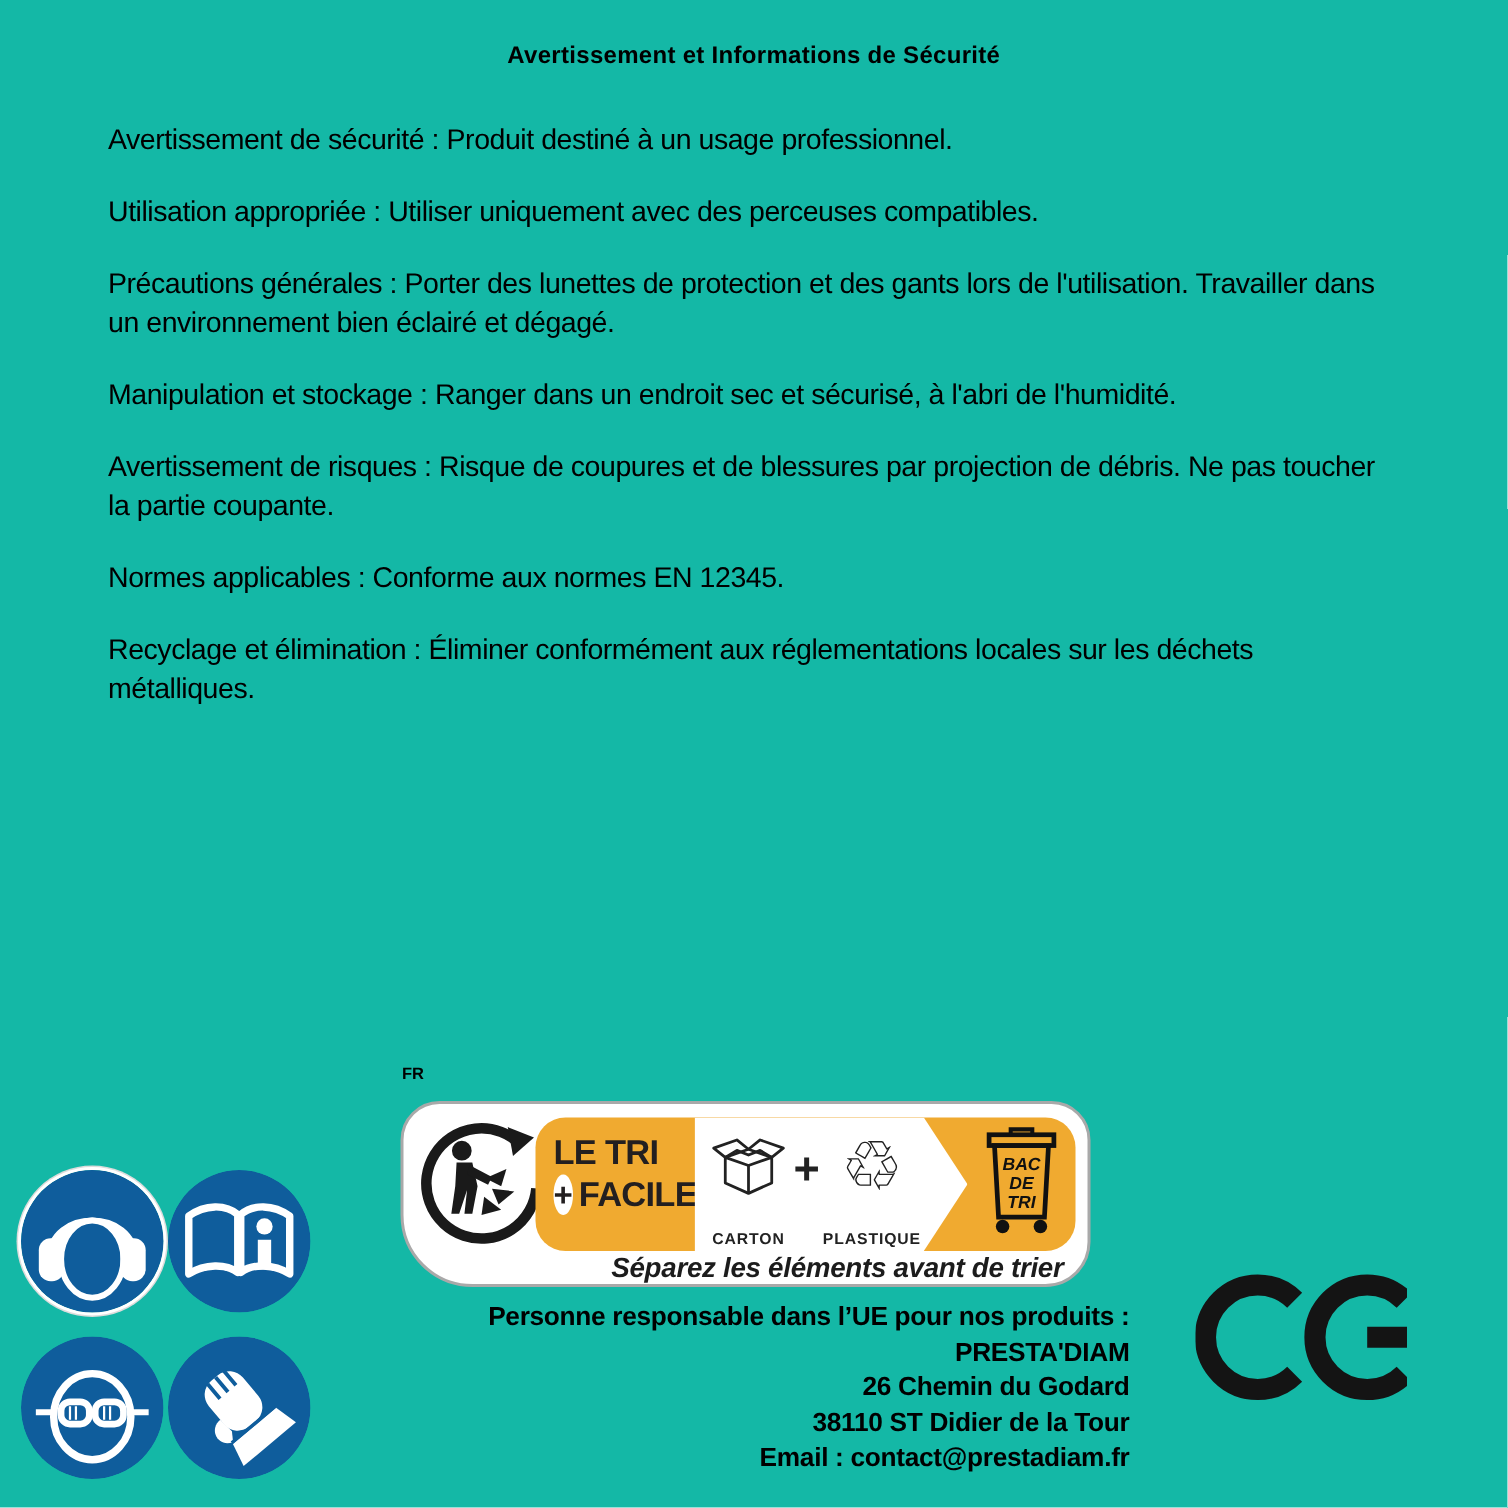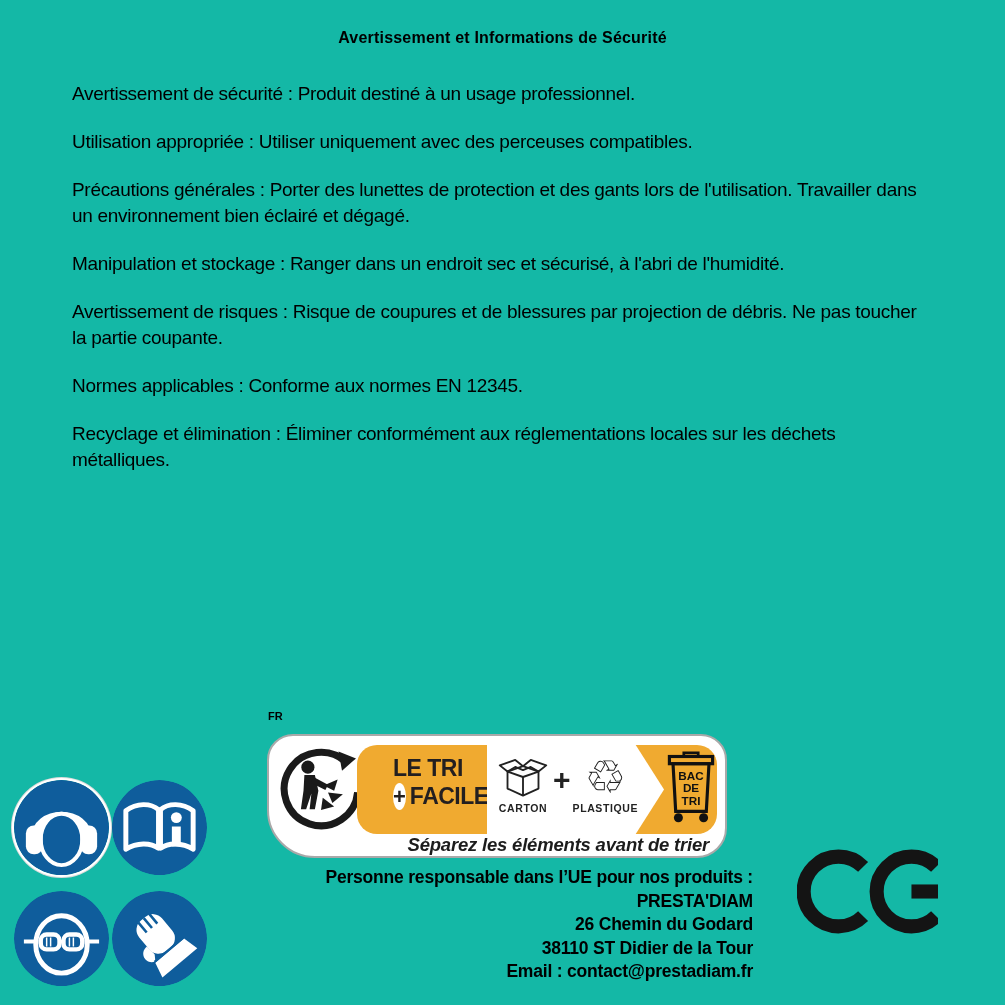--- a/index.html
+++ b/index.html
@@ -27,35 +27,35 @@
   .pfill{fill:var(--picto-blue);}
   .pline{stroke:var(--picto-blue);}
 
   
   .fr-label{position:absolute;left:268px;top:710px;font-size:11px;font-weight:bold;}
   .banner{position:absolute;left:267px;top:734px;width:460px;height:124px;background:#fff;
           border:2px solid #a9a9a9;border-radius:26px 26px 30px 48px;box-sizing:border-box;}
   .triman{position:absolute;left:10px;top:11px;width:84px;height:84px;}
   .yellow{position:absolute;left:88px;top:9px;width:360px;height:89px;
           background:var(--banner-yellow);border-radius:20px;display:flex;}
-  .letri{width:106px;padding:11px 0 0 12px;box-sizing:border-box;color:#231f20;margin-left:24px;}
+  .letri{width:106px;padding:11px 0 0 12px;box-sizing:border-box;color:#231f20;}
   .letri .l1{font-size:23px;font-weight:bold;letter-spacing:-.5px;line-height:24px;}
   .letri .l2{display:flex;align-items:center;margin-top:3px;}
   .pluscirc{width:27px;height:27px;border-radius:50%;background:#fff;color:#231f20;
             font-size:22px;font-weight:bold;line-height:27px;text-align:center;margin-right:4px;}
   .letri .fac{font-size:23px;font-weight:bold;letter-spacing:-.5px;}
   .pentagon{width:182px;background:#fff;
             clip-path:polygon(0 0,84% 0,100% 50%,84% 100%,0 100%);
             display:flex;align-items:flex-start;padding:8px 26px 0 8px;box-sizing:border-box;}
   .material{display:flex;flex-direction:column;align-items:center;}
   .material .iconbox{height:48px;display:flex;align-items:center;justify-content:center;}
-  .material .mlabel{font-size:10.5px;font-weight:bold;letter-spacing:.6px;margin-top:1px;color:#222;}
+  .material .mlabel{font-size:10.5px;font-weight:bold;letter-spacing:.6px;margin-top:19px;color:#222;}
   .mat-plus{font-size:30px;font-weight:bold;color:#222;margin:10px 2px 0 2px;}
   .recycle-glyph{font-size:46px;line-height:46px;color:#222;}
-  .binzone{flex:1;display:flex;align-items:flex-start;padding-top:3px;}
+  .binzone{flex:1;display:flex;align-items:flex-start;justify-content:center;padding-top:3px;font-style:italic;}
   .binzone svg{width:54px;height:80px;}
   .bintext{font-family:"Liberation Sans",sans-serif;font-weight:bold;font-size:13px;fill:#111;}
   .tagline{position:absolute;right:16px;top:98px;font-style:italic;font-weight:bold;
            font-size:18.5px;letter-spacing:-.2px;color:#1c1c1c;white-space:nowrap;text-align:right;}
 
   
   .contact{position:absolute;left:253px;top:866px;width:500px;text-align:right;
            font-size:17.5px;font-weight:bold;line-height:23.6px;letter-spacing:-.2px;}
 
   

